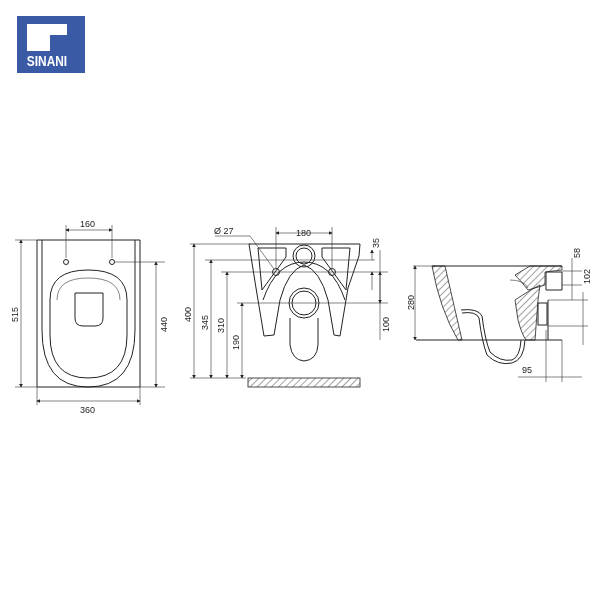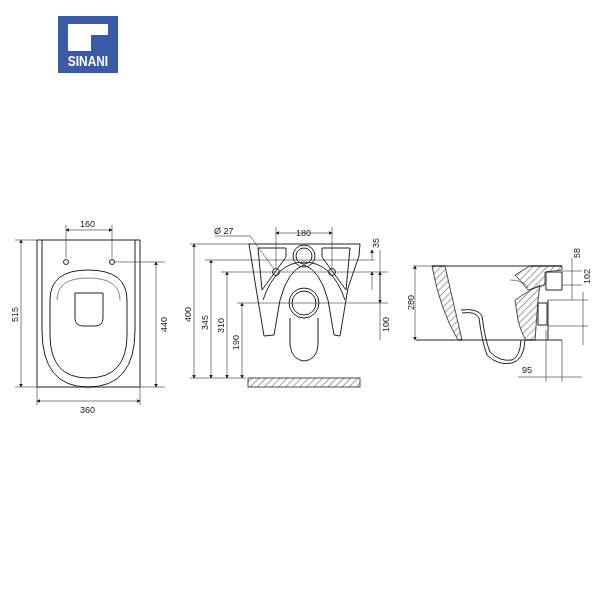--- a/index.html
+++ b/index.html
@@ -1,17 +1,17 @@
 <!DOCTYPE html>
 <html><head>
 <meta charset="utf-8">
 <style>
   html, body { margin: 0; padding: 0; background: #ffffff; }
   body { width: 600px; height: 600px; position: relative; overflow: hidden; font-family: "Liberation Sans", sans-serif; }
-  #logo { position: absolute; left: 17px; top: 16px; width: 60px; height: 57px; background: #3a5aa6; margin-left: 41px; }
+  #logo { position: absolute; left: 17px; top: 16px; width: 68px; height: 57px; background: #3a5aa6; }
   #logo .notch1 { position: absolute; left: 10px; top: 8px; width: 40px; height: 27px; background: #ffffff; }
   #logo .notch2 { position: absolute; left: 33px; top: 19px; width: 27px; height: 16px; background: #3a5aa6; }
   #logo .brand { position: absolute; left: 0; width: 60px; top: 37px; text-align: center; color: #ffffff; font-weight: bold; font-size: 14px; letter-spacing: 0px; font-family: "Liberation Sans", sans-serif; transform: scaleX(0.85); }
   svg { position: absolute; left: 0; top: 0; }
   .dim { font-family: "Liberation Sans", sans-serif; font-size: 9px; fill: #222; }
   .ln { stroke: #222; fill: none; stroke-width: 1; }
   .thin { stroke: #333; fill: none; stroke-width: 0.6; }
 </style>
 </head>
 <body>

